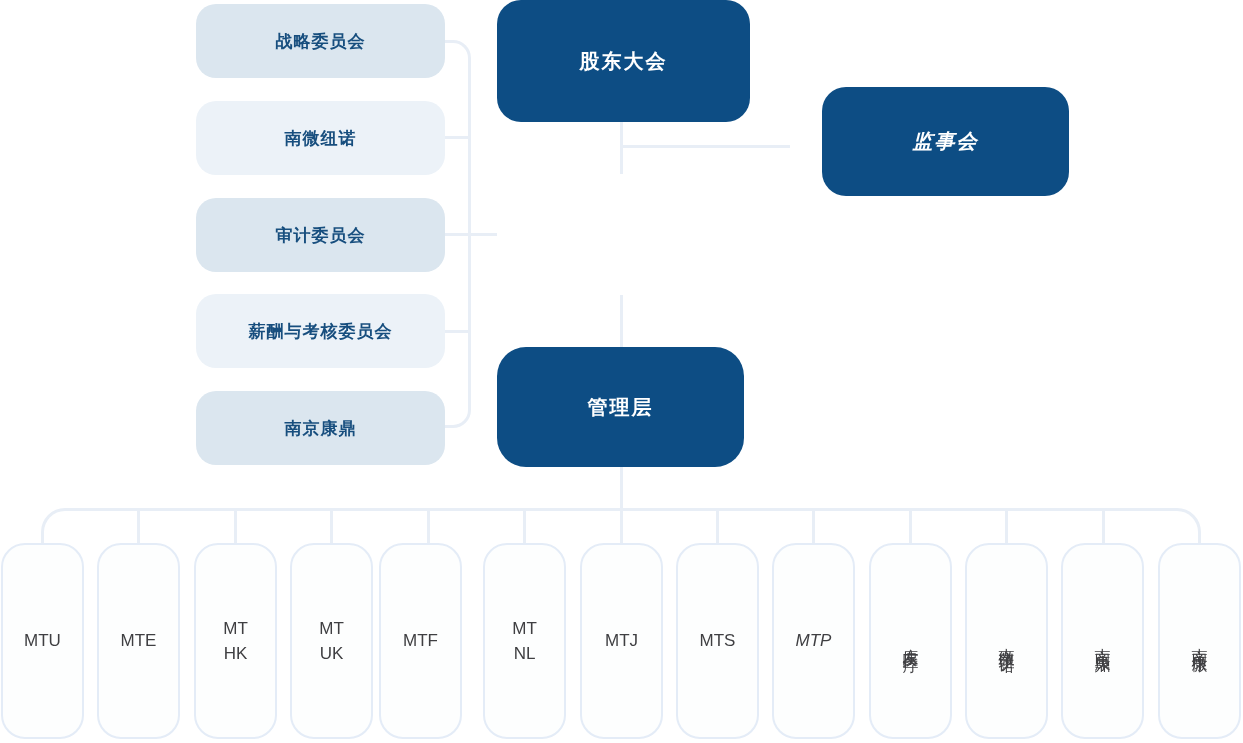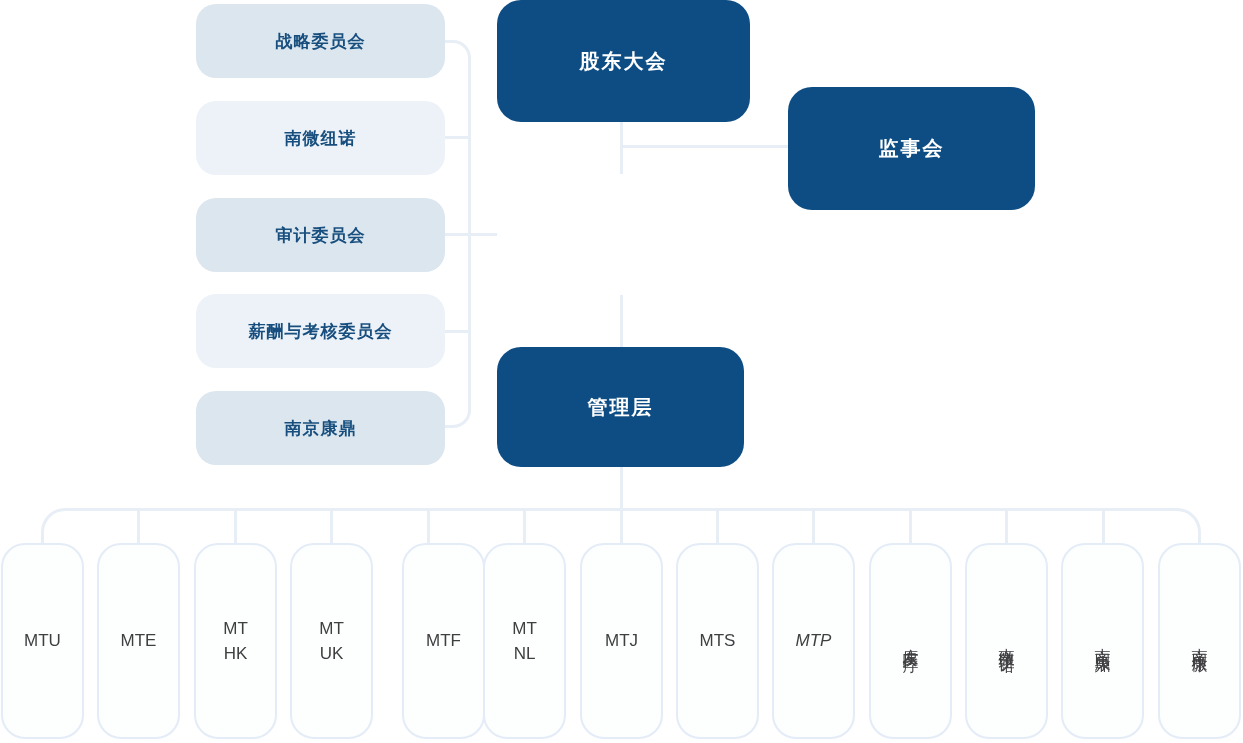--- a/index.html
+++ b/index.html
@@ -67,42 +67,42 @@
   <div class="box committee tone-b" style="top:294px;text-align:center;">
     <span class="committee-label">薪酬与考核委员会</span>
   </div>
   <div class="box committee tone-a" style="top:391px;">
     <span class="committee-label">南京康鼎</span>
   </div>
 
   <div class="box gov-box" style="left:497px;top:0px;width:253px;height:122px;">
     <span class="gov-label">股东大会</span>
   </div>
-  <div class="box gov-box" style="left:497px;top:347px;width:247px;height:120px;">
+  <div class="box gov-box" style="left:497px;top:347px;width:247px;height:120px;border-radius:29px;">
     <span class="gov-label">管理层</span>
   </div>
-  <div class="box gov-box" style="left:788px;top:87px;width:247px;height:123px;">
+  <div class="box gov-box" style="left:822px;top:87px;width:247px;height:109px;font-style:italic;">
     <span class="gov-label">监事会</span>
   </div>
 
   <div class="box sub-box" style="left:1px;">
     <span class="sub-label">MTU</span>
   </div>
   <div class="box sub-box" style="left:97px;">
     <span class="sub-label">MTE</span>
   </div>
   <div class="box sub-box" style="left:194px;">
     <span class="sub-label">MT
 HK</span>
   </div>
   <div class="box sub-box" style="left:290px;">
     <span class="sub-label">MT
 UK</span>
   </div>
-  <div class="box sub-box" style="left:402px;">
+  <div class="box sub-box" style="left:379px;">
     <span class="sub-label">MTF</span>
   </div>
   <div class="box sub-box" style="left:483px;">
     <span class="sub-label">MT
 NL</span>
   </div>
   <div class="box sub-box" style="left:580px;">
     <span class="sub-label">MTJ</span>
   </div>
   <div class="box sub-box" style="left:676px;">

